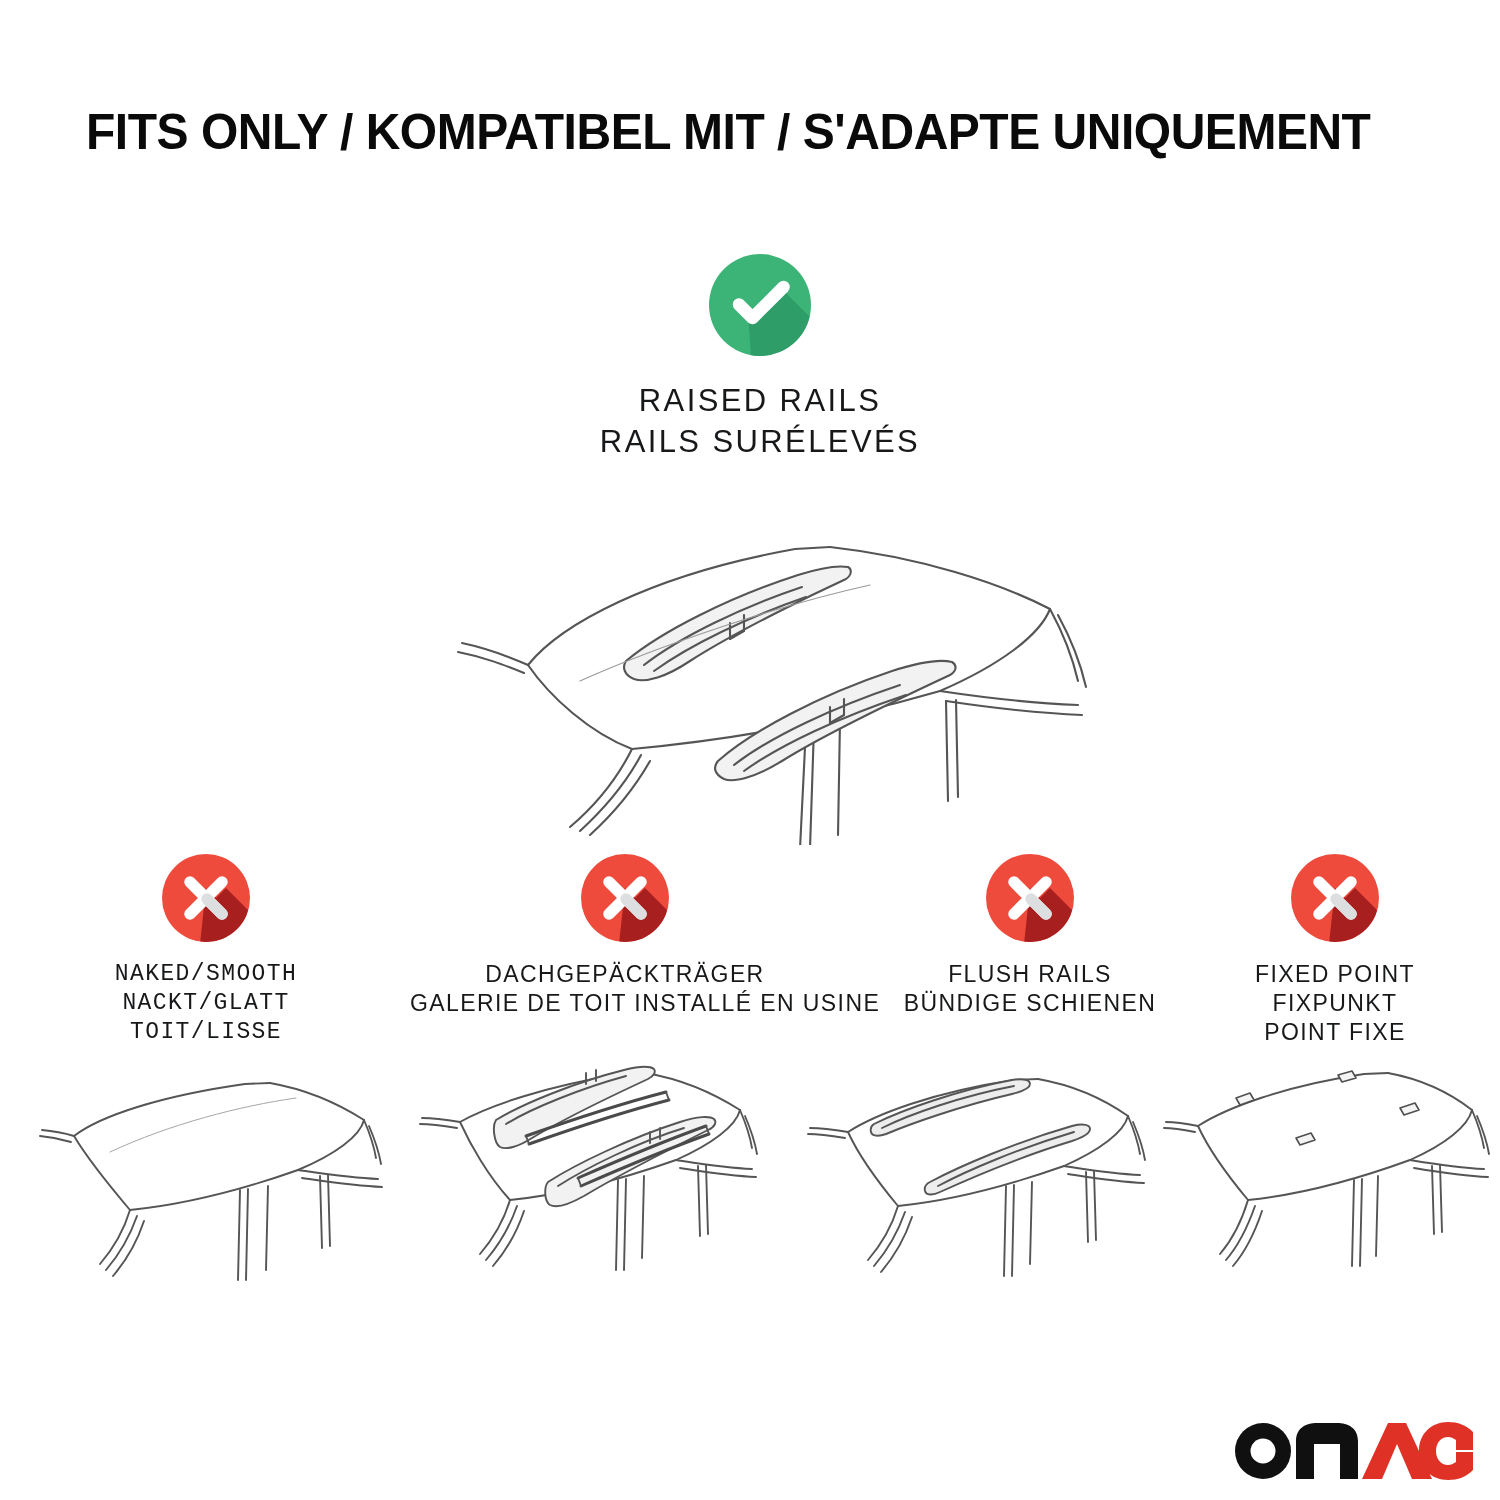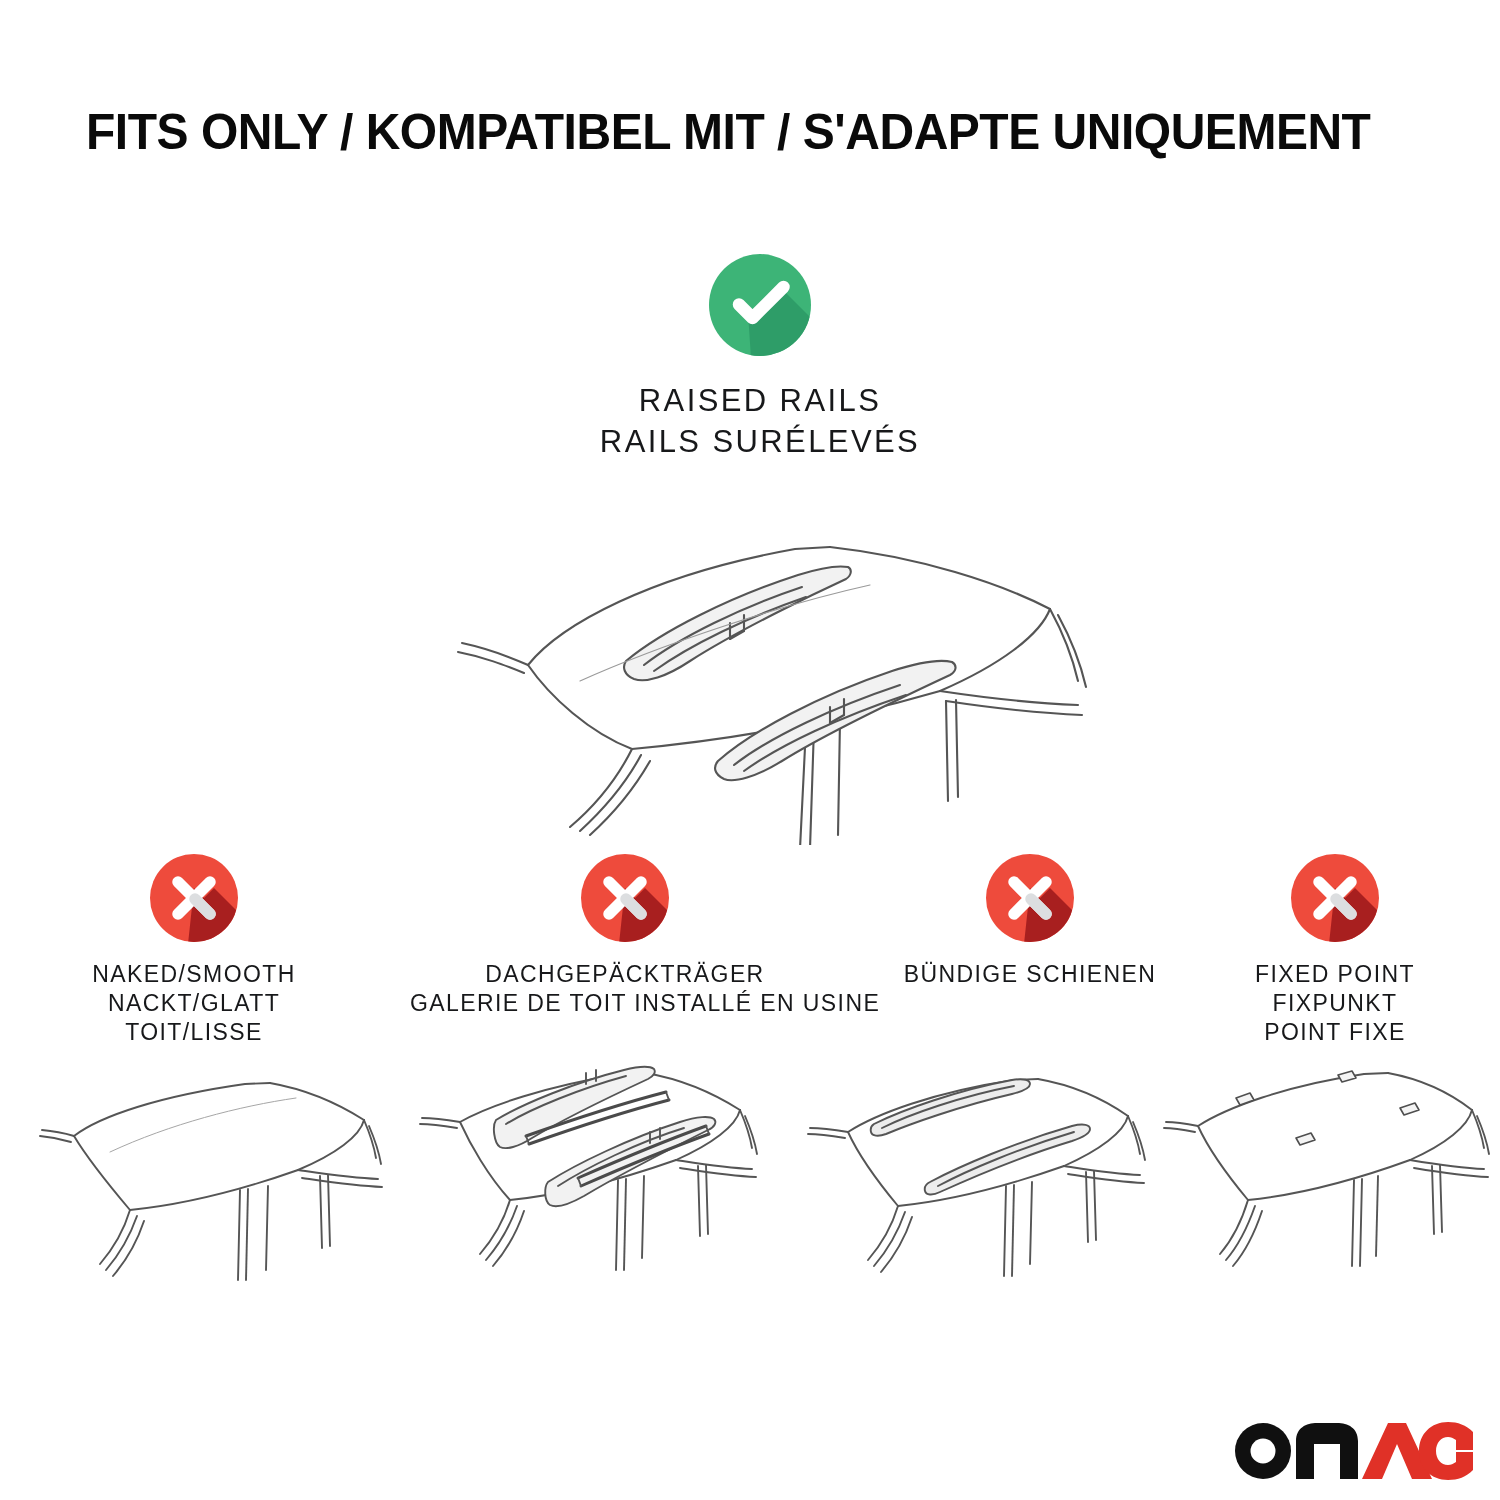--- a/index.html
+++ b/index.html
@@ -91,21 +91,21 @@
     white-space: nowrap;
   }
 
   .reject-art {
     position: absolute;
     top: 1058px;
   }
   .reject-art svg { display: block; width: 100%; height: 100%; }
 
   
-  #col-naked    { left: 44px;   width: 300px; }
+  #col-naked    { left: 56px;   width: 300px; font-family: Liberation Mono, monospace; }
   #col-factory  { left: 410px;  width: 430px; }
   #col-flush    { left: 870px;  width: 320px; }
   #col-fixed    { left: 1205px; width: 260px; }
 
   #art-naked    { left: 30px;   top: 1058px; width: 380px; height: 270px; }
   #art-factory  { left: 400px;  top: 1058px; width: 380px; height: 270px; }
   #art-flush    { left: 790px;  top: 1058px; width: 380px; height: 270px; }
   #art-fixed    { left: 1150px; top: 1058px; width: 350px; height: 270px; }
 
   
@@ -332,20 +332,21 @@
       <circle cx="46" cy="46" r="44" fill="#EE4B3C"></circle>
       <g clip-path="url(#clipRed3)">
         <polygon points="46,36 56,46 66,36 92,62 92,92 40,92" fill="#A81F1F"></polygon>
       </g>
       <path d="M30 30 L62 62" stroke="#FFFFFF" stroke-width="11.5" stroke-linecap="round"></path>
       <path d="M62 30 L30 62" stroke="#FFFFFF" stroke-width="11.5" stroke-linecap="round"></path>
       <path d="M47 47 L62 62" stroke="#DCDEE0" stroke-width="11.5" stroke-linecap="round"></path>
     </svg>
   </div>
   <div class="reject-label">
+    <span class="nowrap">FLUSH RAILS</span>
     <span class="nowrap">BÜNDIGE SCHIENEN</span>
   </div>
 </div>
 
 <div class="reject-art" id="art-flush">
   <svg viewBox="0 0 380 270" xmlns="http://www.w3.org/2000/svg" fill="none" stroke="#555" stroke-width="1.9" stroke-linecap="round" stroke-linejoin="round">
     <path d="M58 74 C 86 56, 144 34, 224 22 L 248 21"></path>
     <path d="M248 21 C 288 28, 318 44, 338 58"></path>
     <path d="M338 58 C 334 74, 310 92, 274 108"></path>
     <path d="M274 108 C 206 132, 148 144, 108 148"></path>

